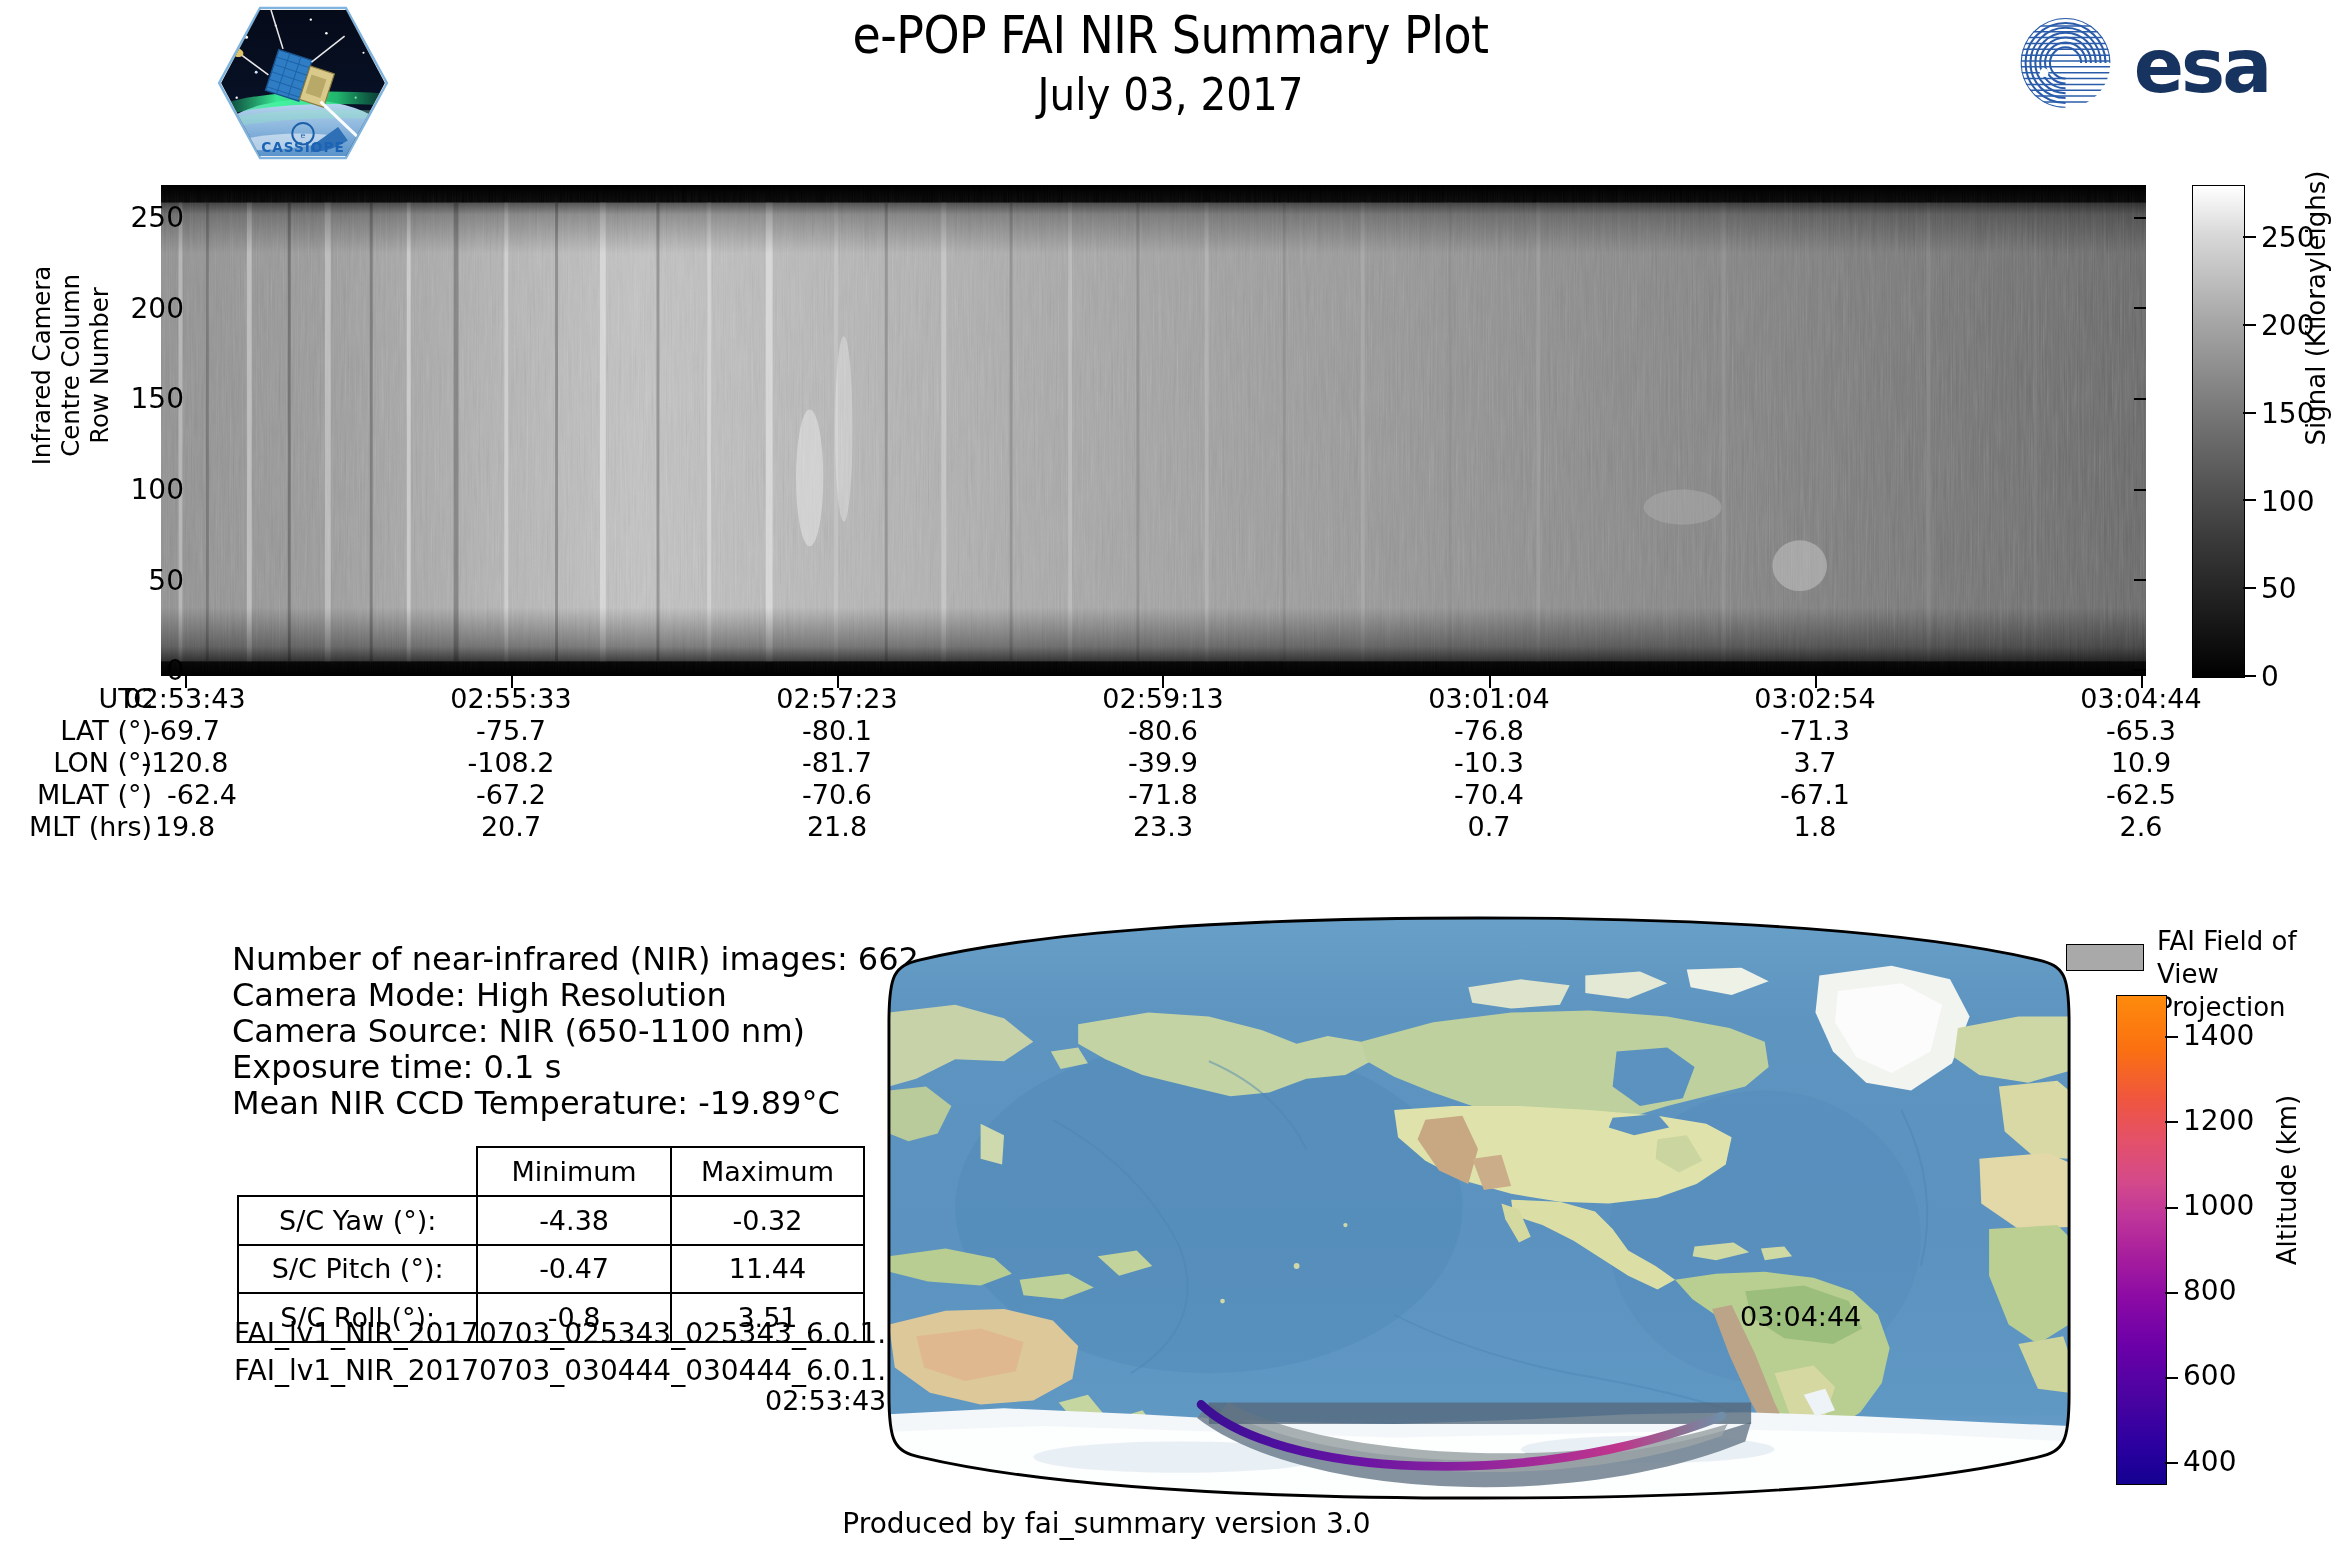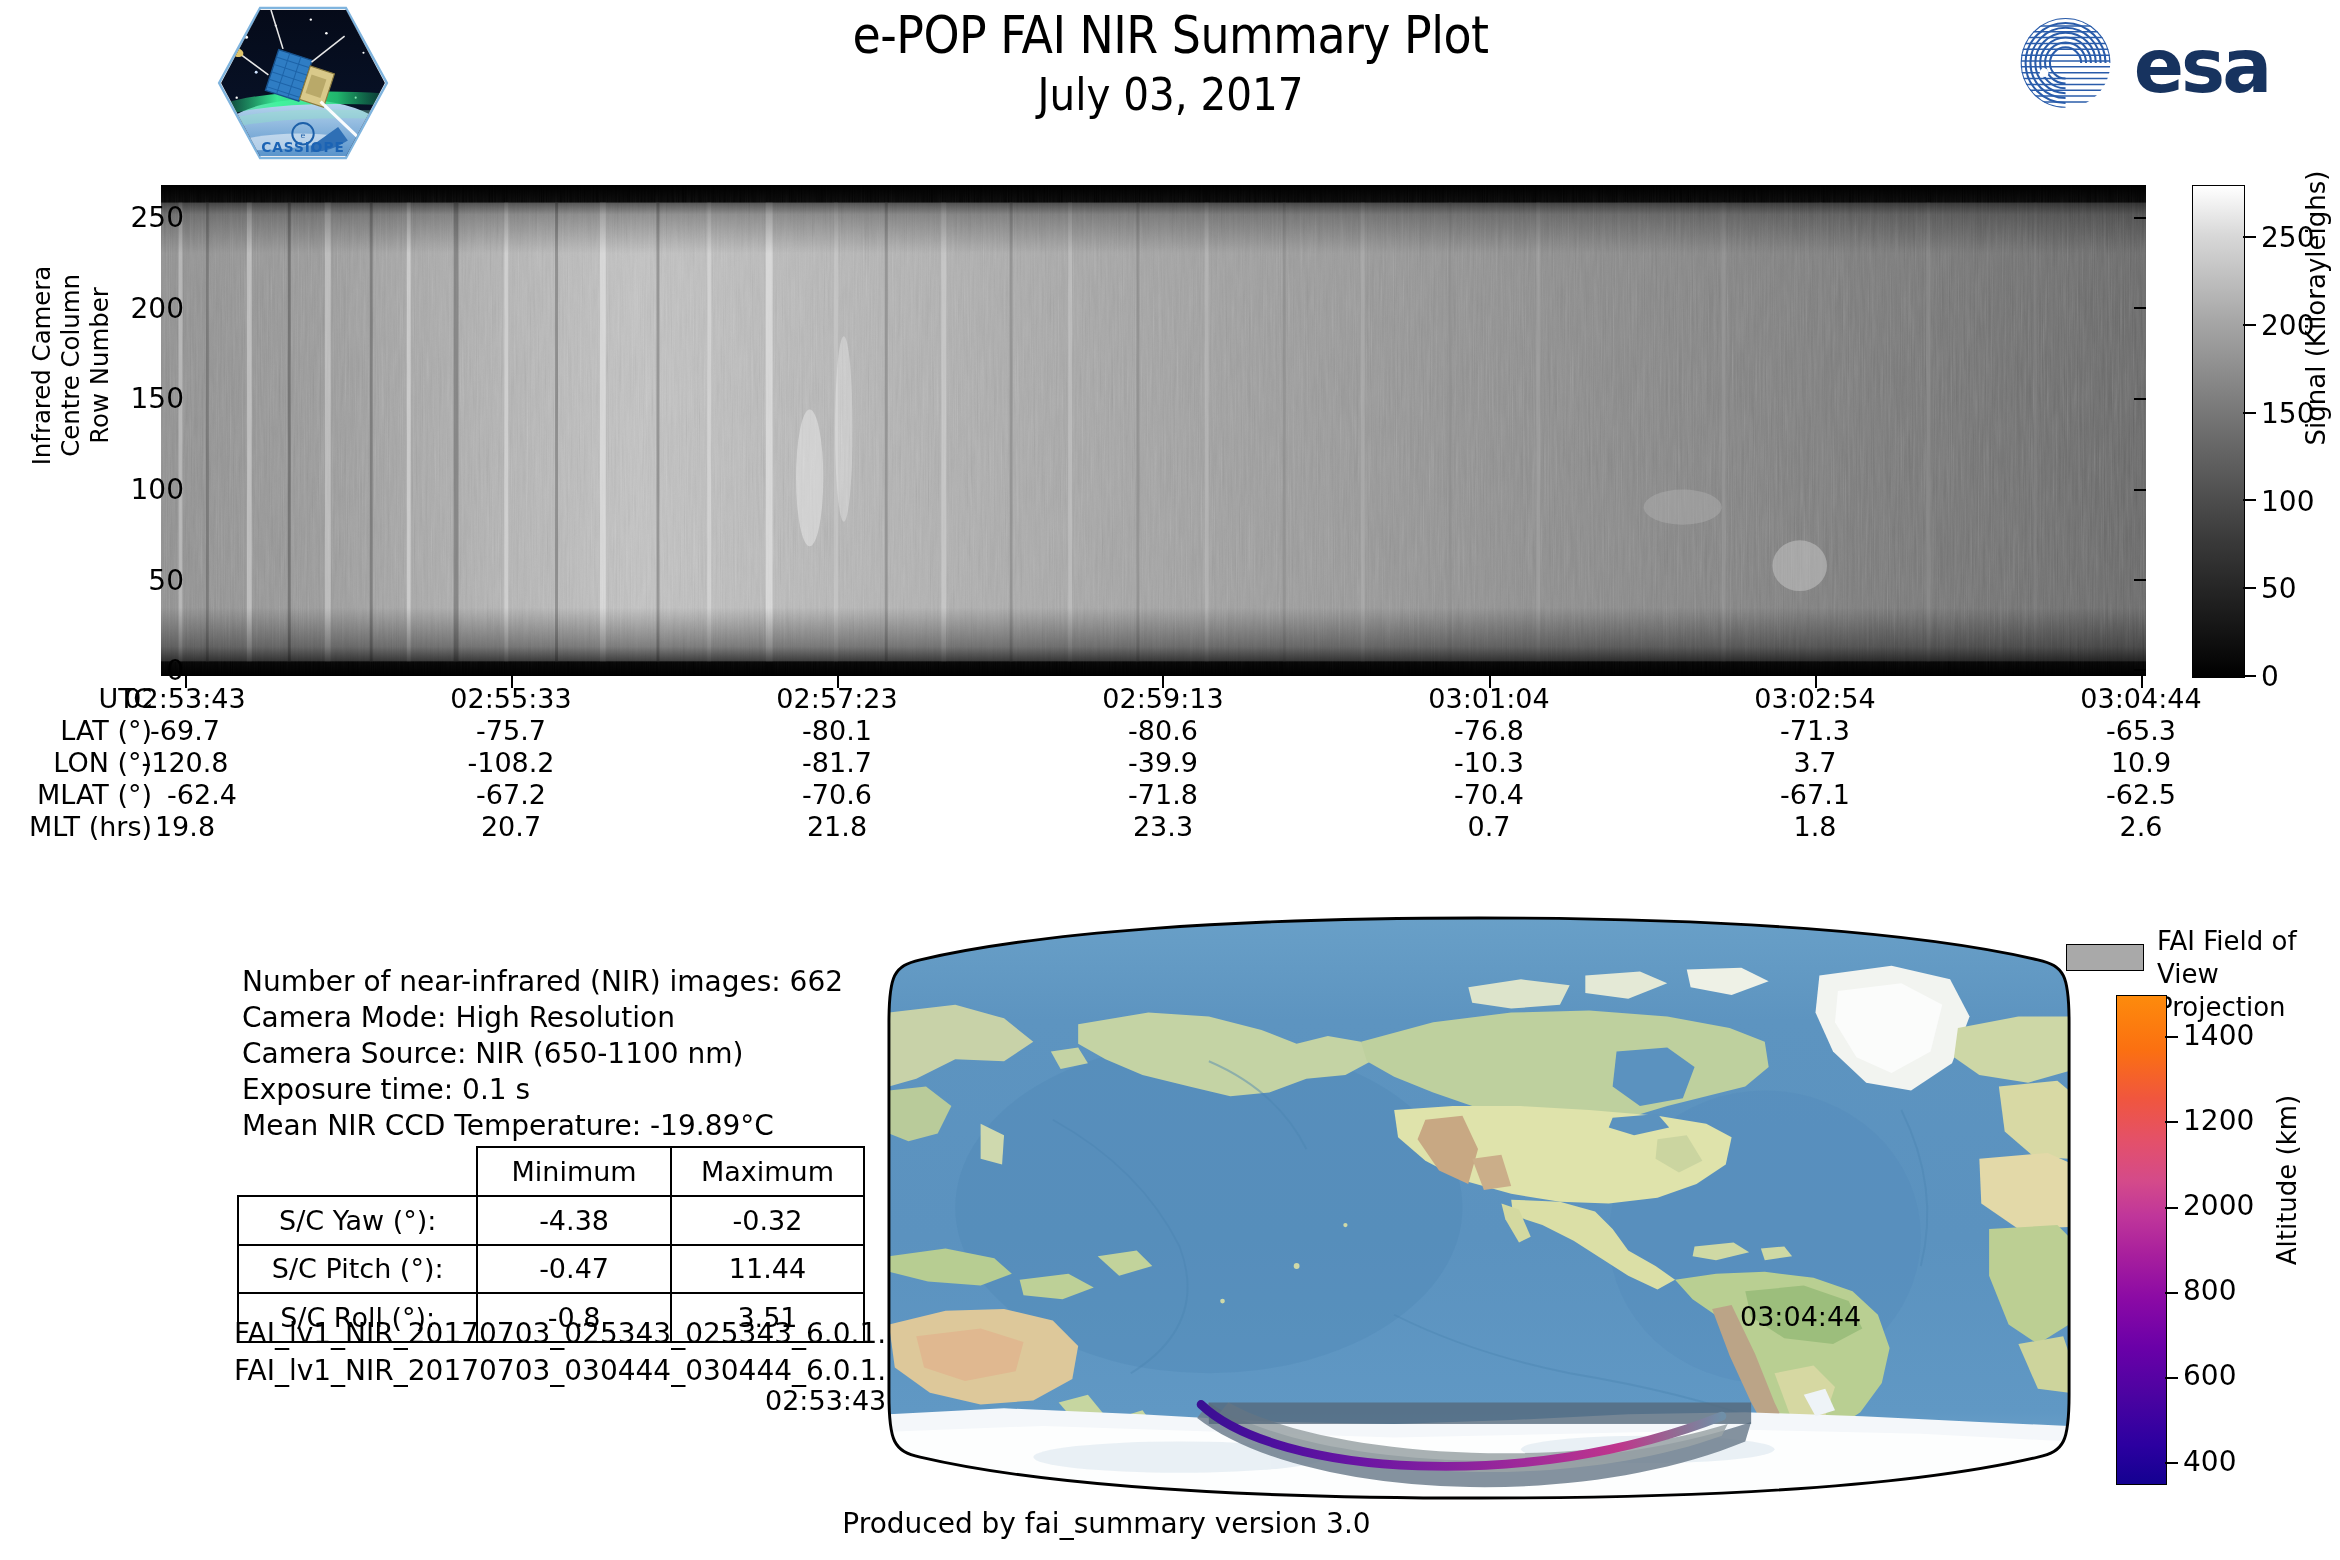--- a/index.html
+++ b/index.html
@@ -42,21 +42,21 @@
   #gray-cb{left:2192px;top:185px;width:51px;height:491px;
     border:1.6px solid #000;
     background:linear-gradient(to top,#000000 0%,#0d0d0d 6%,#3a3a3a 28%,
       #6e6e6e 50%,#a5a5a5 72%,#d8d8d8 90%,#ffffff 100%);}
   .gcb-tick{position:absolute;left:2243px;width:12.7px;height:2px;background:#000;}
   .gcb-lab{position:absolute;left:2261px;font-size:28px;}
   #gray-cb-title{left:2155px;top:293px;width:322px;text-align:center;
     transform:rotate(-90deg);transform-origin:center center;font-size:26px;}
 
   
-  #info-block{left:242px;top:941px;font-size:28px;line-height:36px;margin-top:23px;}
+  #info-block{left:232px;top:941px;font-size:32px;line-height:36px;}
 
   
   #att-table{left:237px;top:1146px;border-collapse:collapse;font-size:27px;}
   #att-table td{border:2px solid #000;padding:3.9px 13.7px;text-align:center;height:39px;}
   #att-table td.rowlab{text-align:center;min-width:210px;}
   #att-table td.hdr{min-width:164px;}
   #att-table tr.hdrrow td.blank{border:none;}
 
   
   #files-block{left:234px;top:1315px;font-size:28px;line-height:37px;white-space:nowrap;}
@@ -584,19 +584,19 @@
 <div class="abs" id="alt-cb"></div>
 <div class="abs acb-tick" style="top: 1462px;"></div>
 <div class="abs acb-tick" style="top: 1377px;"></div>
 <div class="abs acb-tick" style="top: 1292px;"></div>
 <div class="abs acb-tick" style="top: 1207px;"></div>
 <div class="abs acb-tick" style="top: 1121px;"></div>
 <div class="abs acb-tick" style="top: 1036px;"></div>
 <div class="abs acb-lab" style="top: 1445px;">400</div>
 <div class="abs acb-lab" style="top: 1359px;">600</div>
 <div class="abs acb-lab" style="top: 1274px;">800</div>
-<div class="abs acb-lab" style="top: 1189px;">2000</div>
+<div class="abs acb-lab" style="top: 1189px;">1000</div>
 <div class="abs acb-lab" style="top: 1104px;">1200</div>
 <div class="abs acb-lab" style="top: 1019px;">1400</div>
 <div class="abs" id="alt-cb-title">Altitude (km)</div>
 
 <div class="abs" id="footer">Produced by fai_summary version 3.0</div>
 
 
 </body></html>

